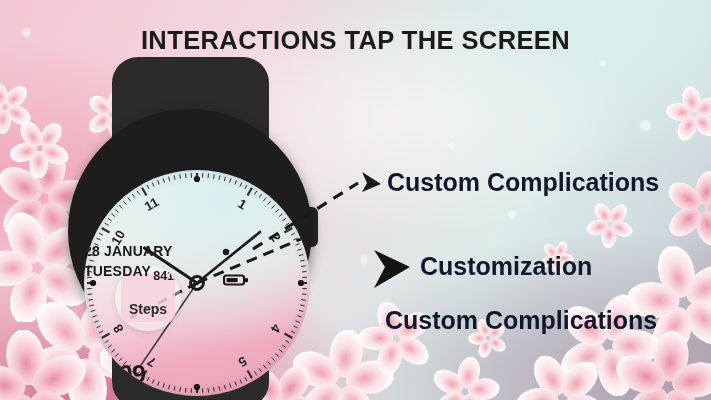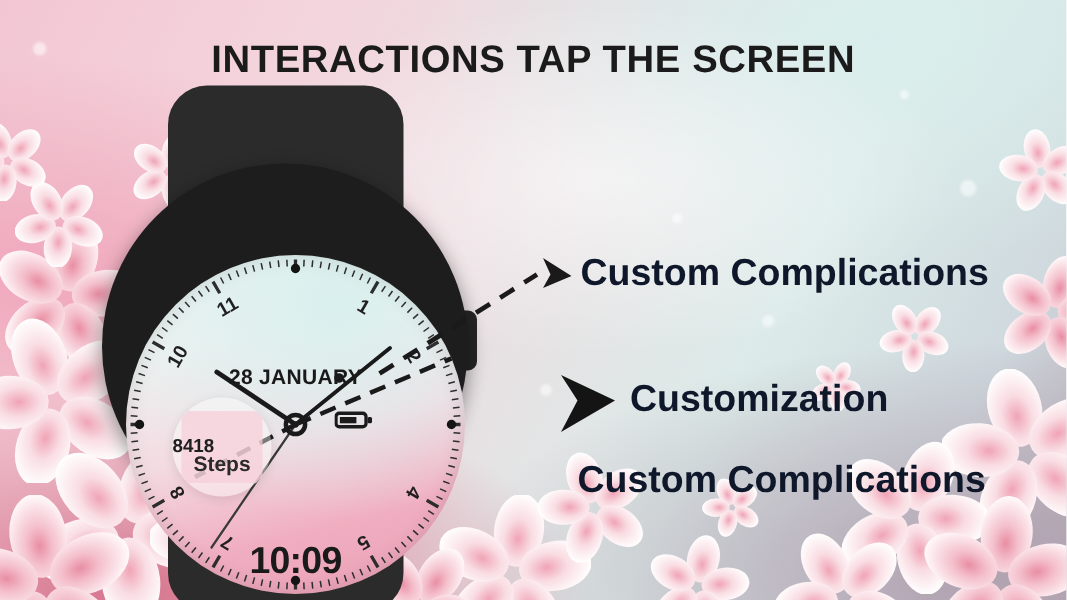--- a/index.html
+++ b/index.html
@@ -97,21 +97,21 @@
   }
   .dial-wrap::after {
     content: "";
     position: absolute; inset: 0;
     border-radius: 50%;
     box-shadow: inset 0 0 14px rgba(0,0,0,.12);
   }
   .dial-svg { position: absolute; inset: 0; }
 
   
-  .dial-txt { position: absolute; color: #1a1a1a; font-weight: bold; text-align: center; white-space: nowrap; }
+  .dial-txt { position: absolute; color: #1a1a1a; font-weight: bold; white-space: nowrap; }
   .date-line  { left: 0; right: 0; top: 73px;  font-size: 14px; letter-spacing: .2px; }
   .day-line   { left: 0; right: 0; top: 93px;  font-size: 14px; letter-spacing: .2px; }
   .batt-pct   { left: 104px; width: 92px; top: 122px; font-size: 17.5px; }
   .time-main  { left: 0; right: 0; top: 190px; font-size: 25px; letter-spacing: -.5px; }
 
   .batt-icon { position: absolute; left: 139px; top: 103px; }
 
   .steps-comp {
     position: absolute;
     left: 31px; top: 95px;
@@ -121,22 +121,22 @@
     box-shadow: 0 2px 7px rgba(0,0,0,.10);
     overflow: hidden;
   }
   .steps-sq {
     position: absolute;
     left: 6px; top: 9px;
     width: 54px; height: 48px;
     background: rgba(247,205,216,.72);
   }
   .steps-val {
-    position: absolute; left: 0; right: 0; top: 25px;
-    text-align: left; font-size: 12.5px; font-weight: bold; color: #1e1e1e;
+    position: absolute; left: 0; right: 0; top: 4px;
+    text-align: right; font-size: 12.5px; font-weight: bold; color: #1e1e1e;
   }
   .steps-lbl {
     position: absolute; left: 0; right: 0; top: 36px;
     text-align: center; font-size: 14px; font-weight: bold; color: #2a2a2a;
   }
 
   
   .callout {
     position: absolute;
     font-weight: bold;
@@ -472,20 +472,21 @@
           <circle cx="142" cy="82" r="3.2" fill="#1a1a1a"></circle>
         </svg>
 
         <div class="steps-comp">
           <div class="steps-sq"></div>
           <div class="steps-val">8418</div>
           <div class="steps-lbl">Steps</div>
         </div>
 
         <div class="dial-txt date-line">28 JANUARY</div>
+        <div class="dial-txt day-line">TUESDAY</div>
 
         <svg class="batt-icon" width="26" height="14" viewBox="0 0 26 14">
           <rect x="1" y="2.5" width="20" height="9" rx="2.2" fill="none" stroke="#1a1a1a" stroke-width="2.2"></rect>
           <rect x="3.6" y="5" width="11" height="4.2" fill="#1a1a1a"></rect>
           <rect x="22" y="5" width="3" height="4.2" rx="1" fill="#1a1a1a"></rect>
         </svg>
 
         <div class="dial-txt time-main">10:09</div>
 
         <svg class="dial-svg" viewBox="0 0 226 226">

